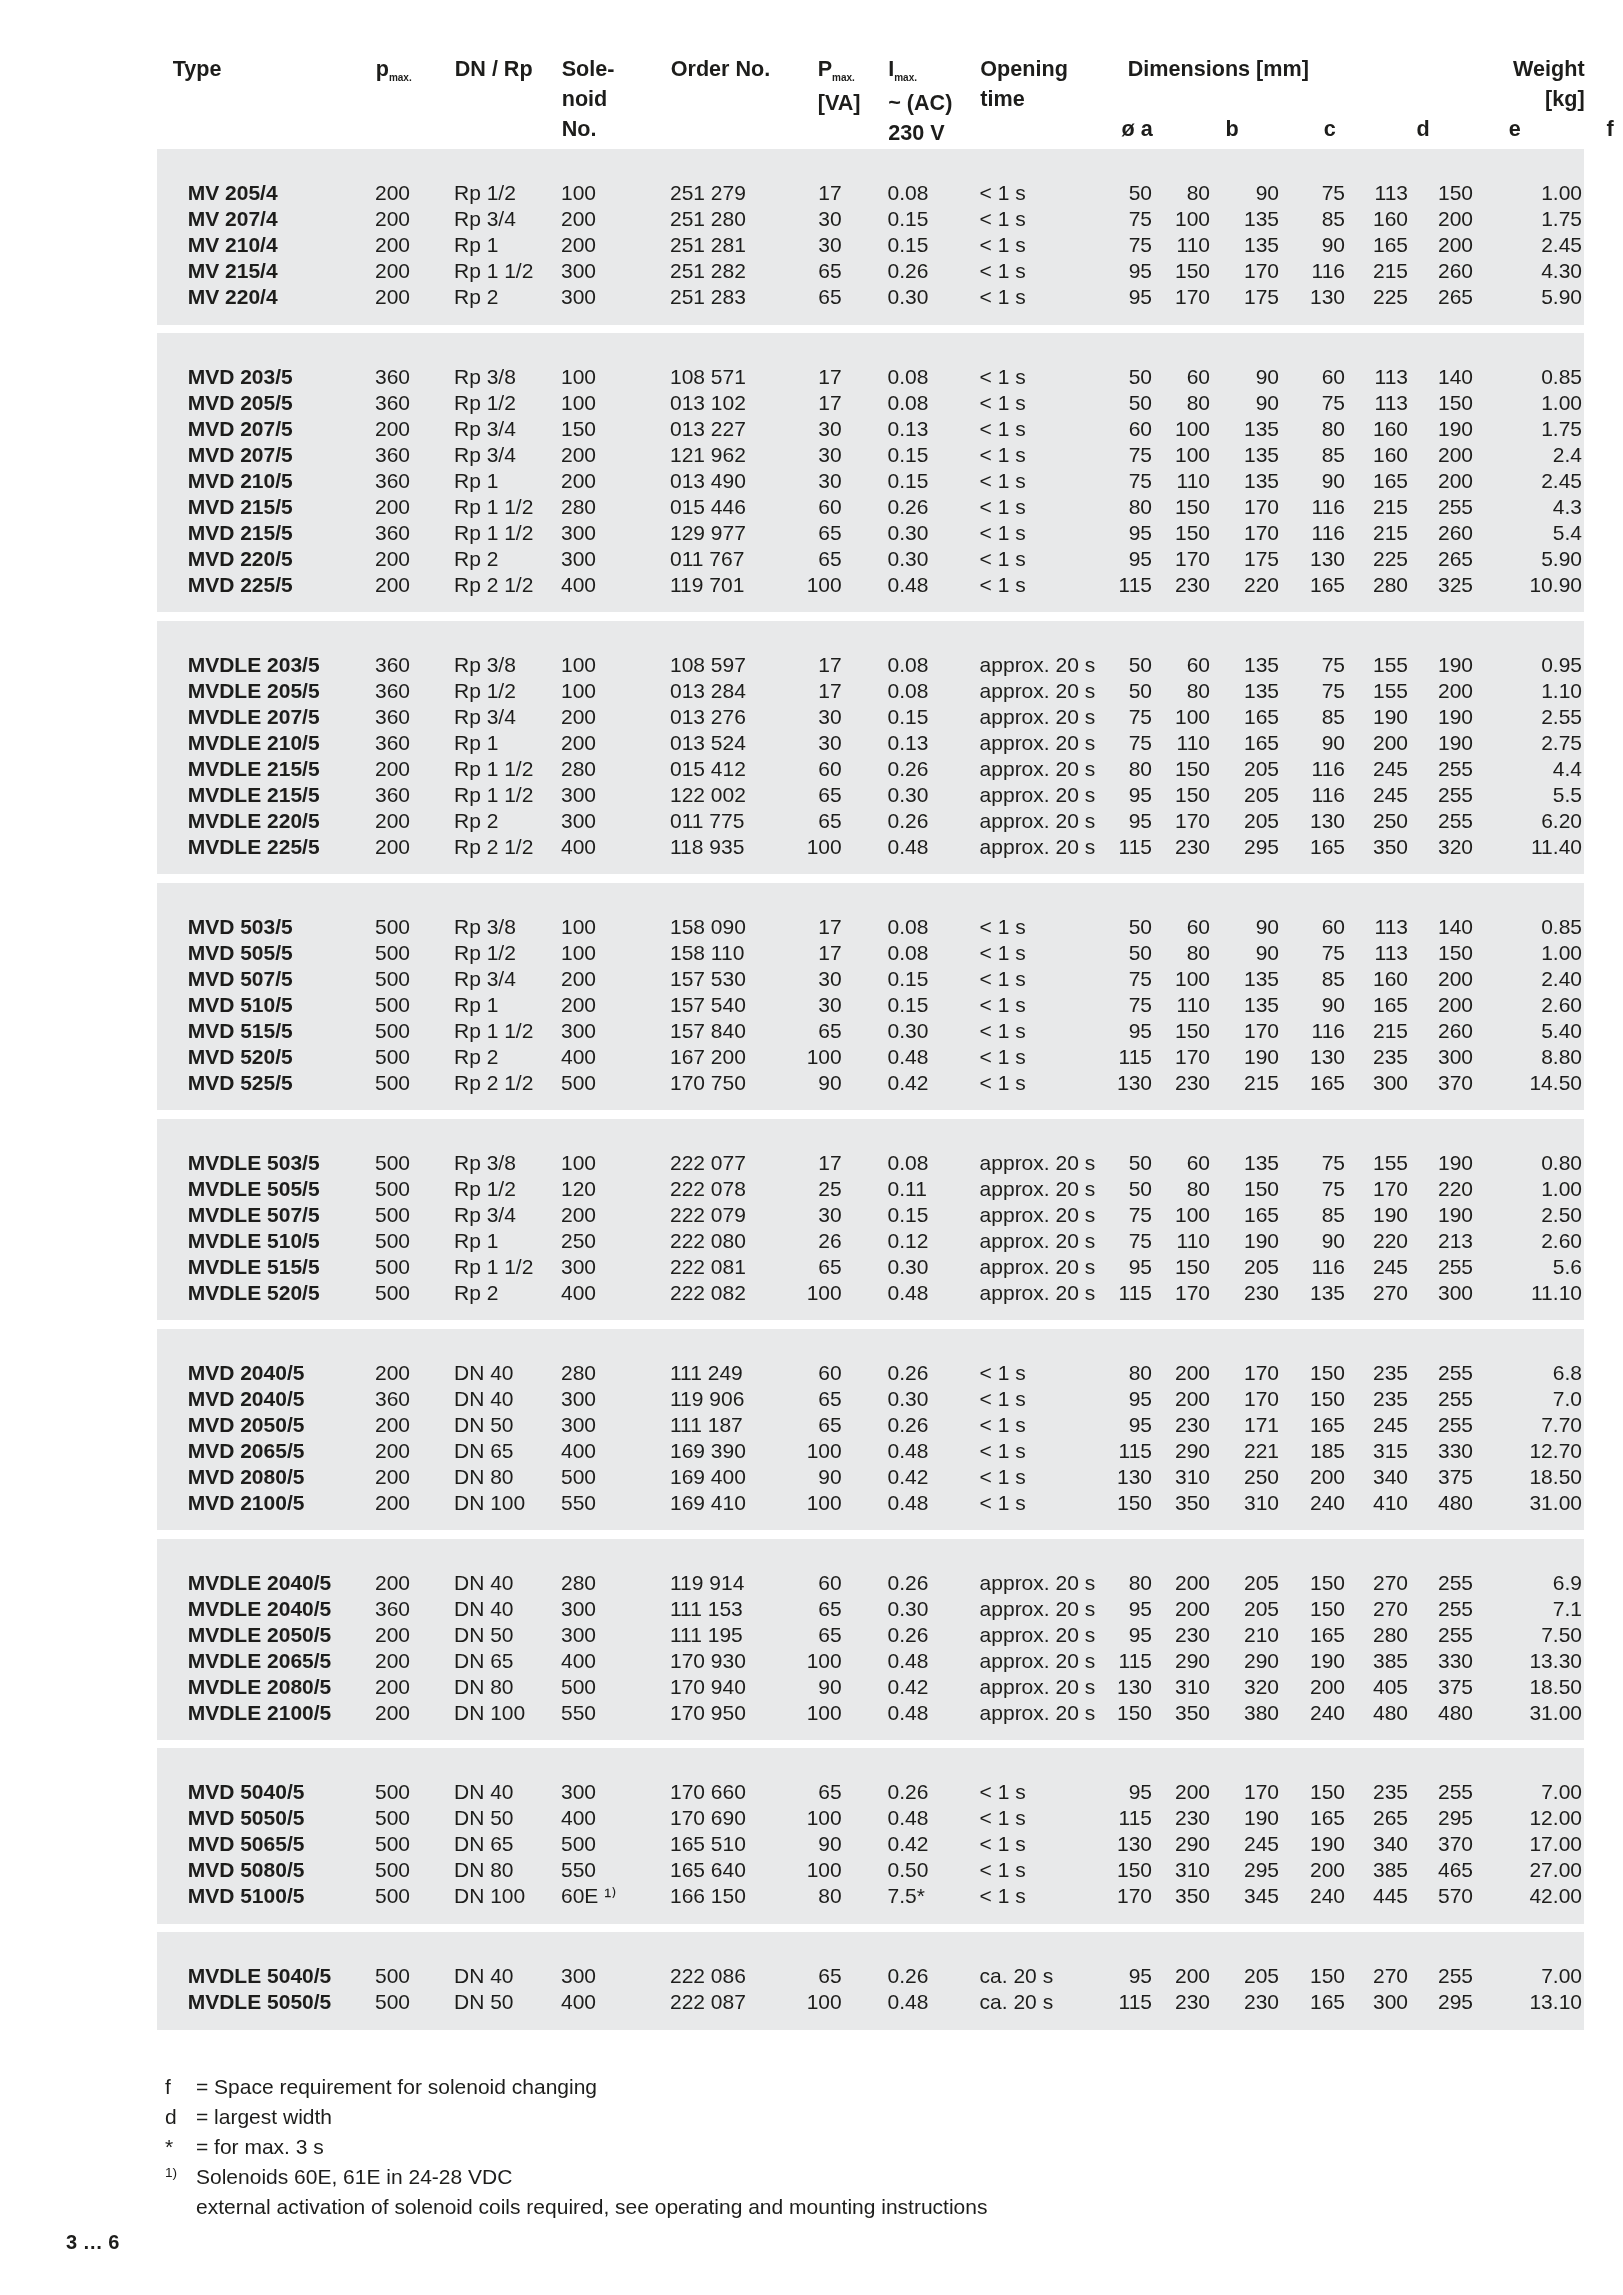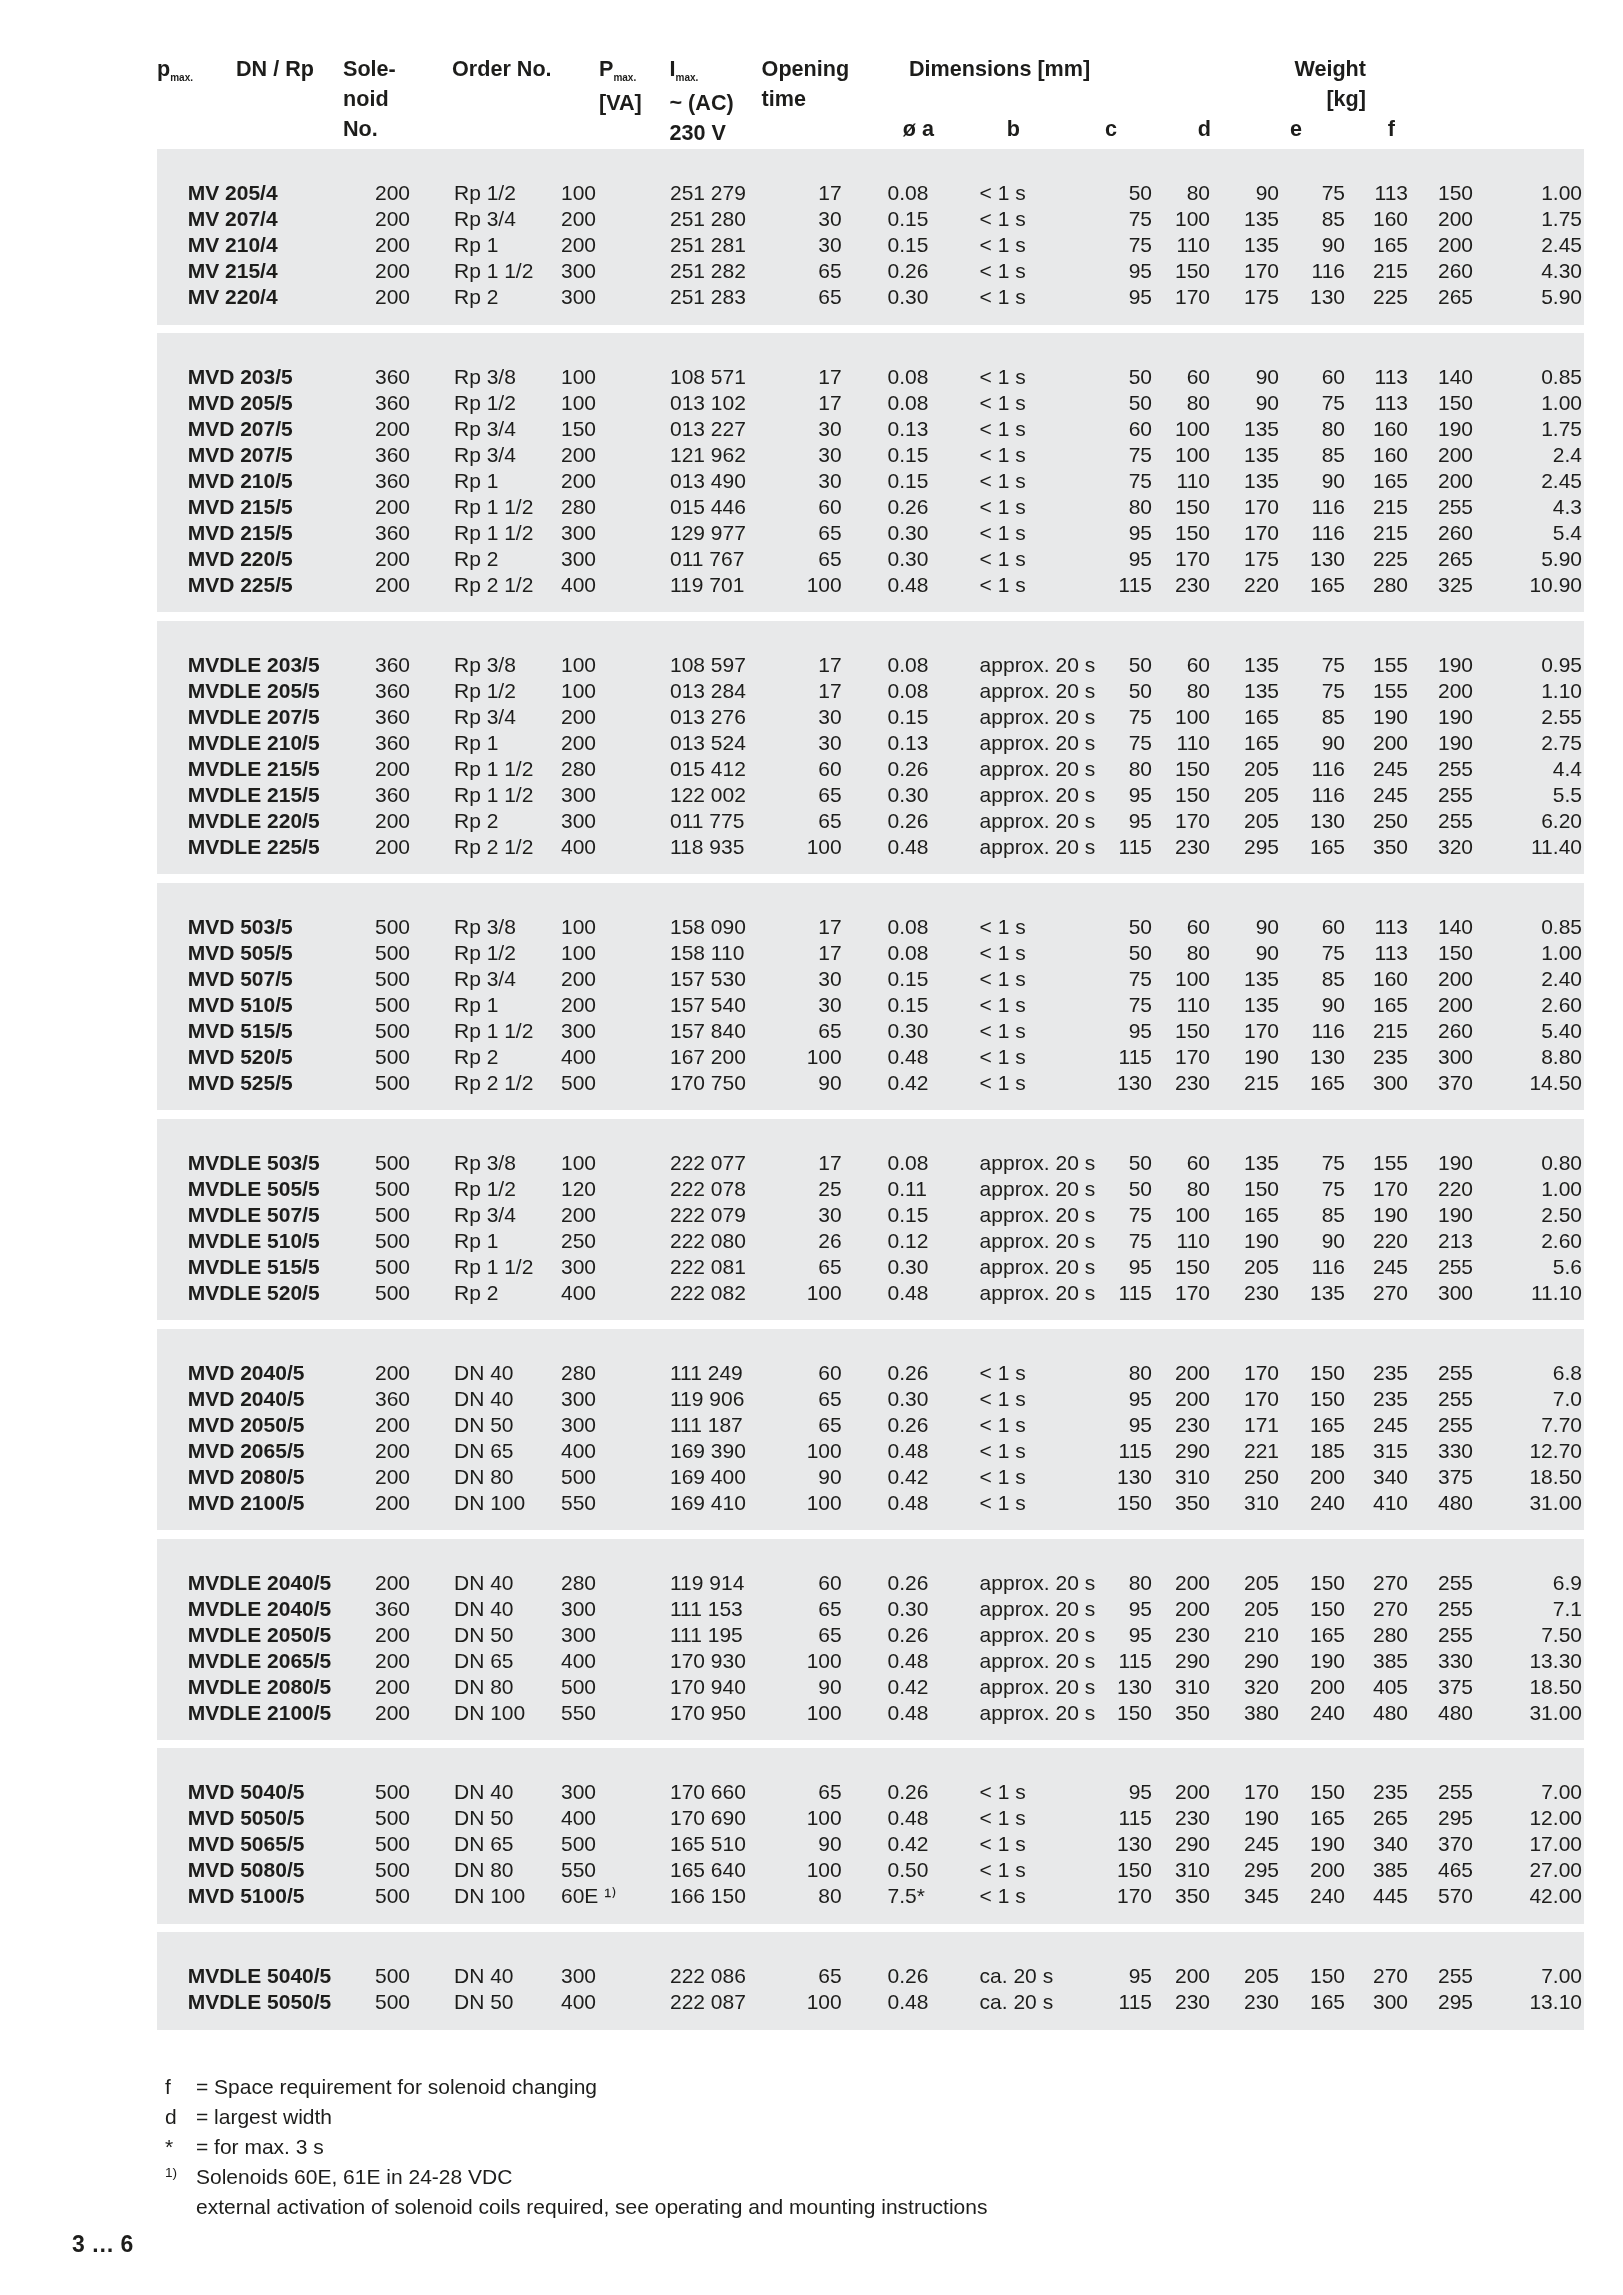--- a/index.html
+++ b/index.html
@@ -46,28 +46,31 @@
   .row{display:flex;height:26px;line-height:26px;font-size:21px;}
   .cell{flex:none;white-space:nowrap;box-sizing:border-box;}
   .cell.type{font-weight:bold;margin-left:15px;}
   .cell.pva{text-align:right;padding-right:18.3px;}
   
   .footnotes{position:absolute;left:165px;top:2072px;font-size:21px;line-height:30px;}
   .fn-line{display:flex;}
   .fn-sym{width:31px;flex:none;}
   .fn-sym.sup{font-size:13.7px;transform:translateY(-3.9px);}
   .fn-text{flex:none;white-space:nowrap;}
-  .page-number{position:absolute;left:72px;top:2231px;font-weight:bold;font-size:23px;}
+  .page-number{position:absolute;left:66px;top:2231px;font-weight:bold;font-size:20px;}
 </style>
 </head>
 <body style="--row-bg: #e8e9ea; --ink: #1d1d1b;">
 
 <div class="table-wrap">
 
   <div class="thead">
+    <div class="hcell type">
+      <span>Type</span>
+    </div>
     <div class="hcell pmax">
       <span>p</span><span class="sub">max.</span>
     </div>
     <div class="hcell dnrp">
       <span>DN / Rp</span>
     </div>
     <div class="hcell sol">
       <div>Sole-</div>
       <div>noid</div>
       <div>No.</div>

